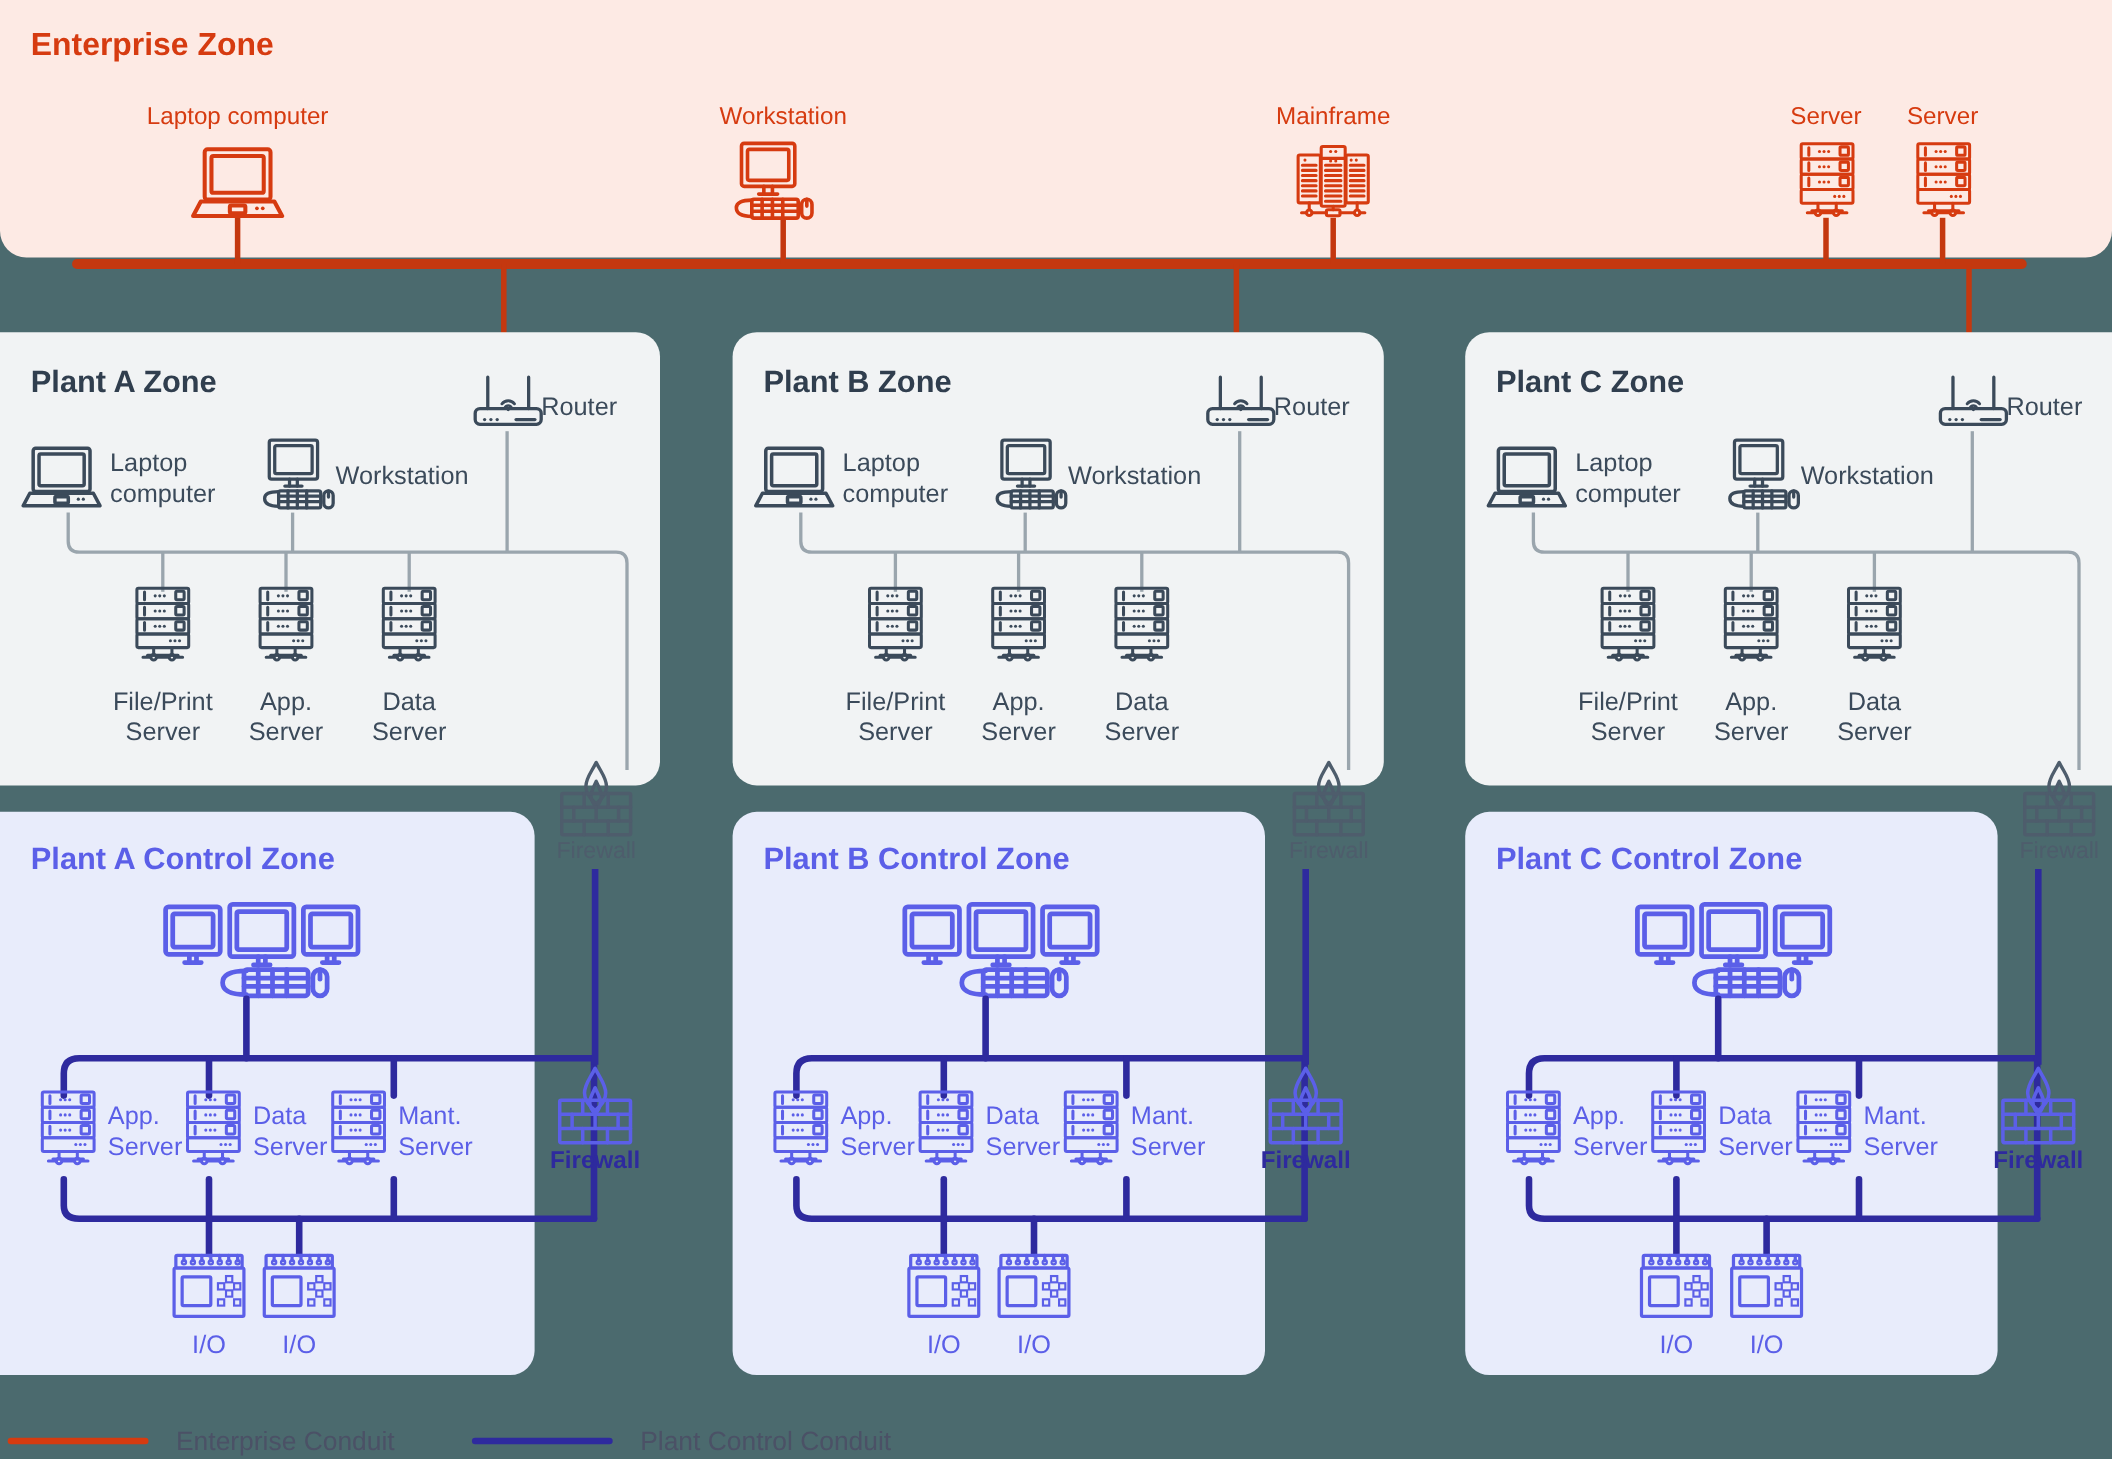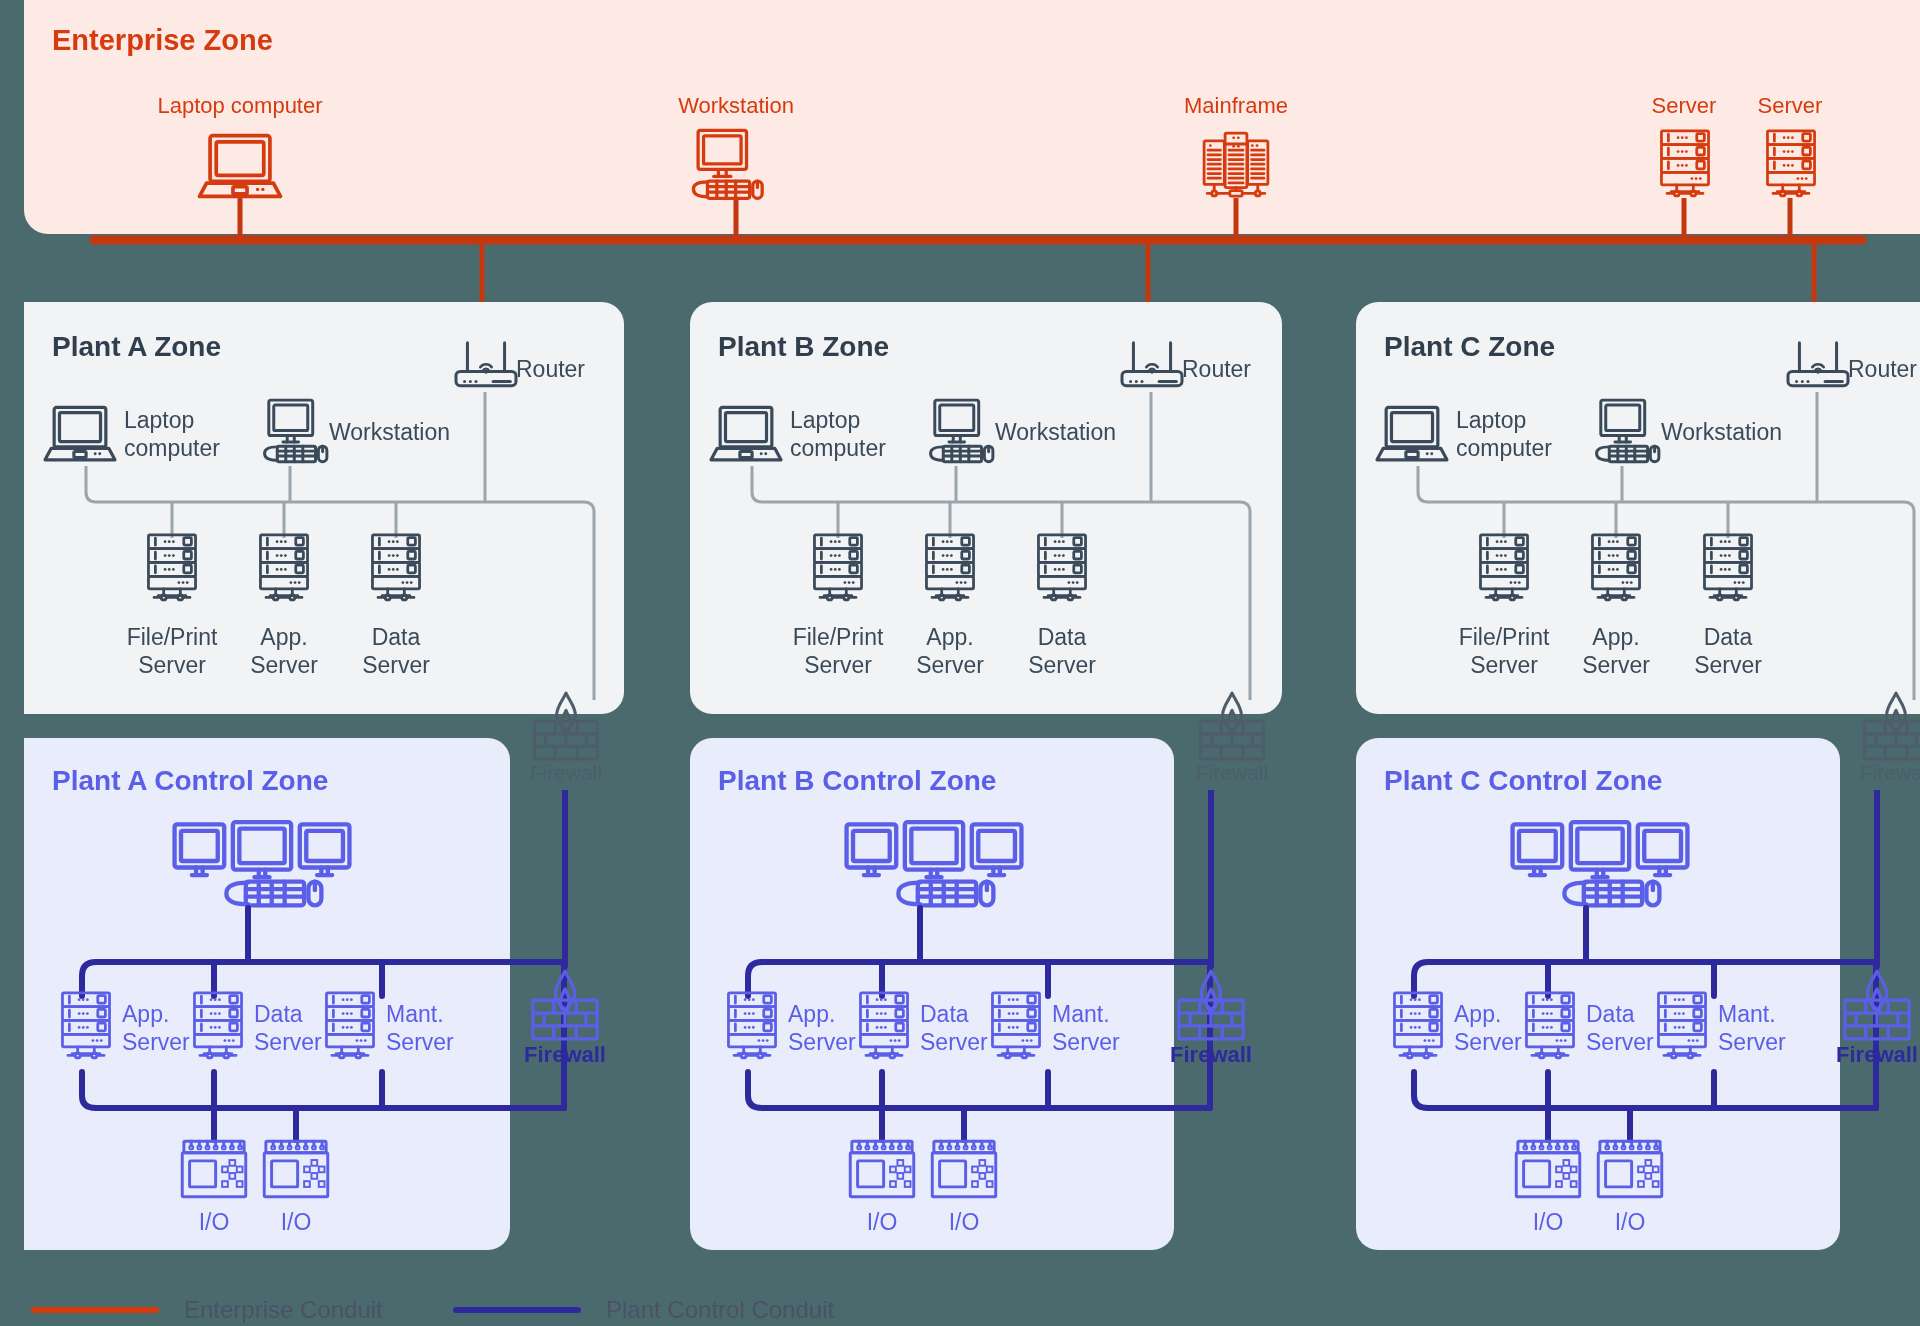--- a/index.html
+++ b/index.html
@@ -3,21 +3,21 @@
 <meta charset="utf-8">
 <style>
   html,body{margin:0;padding:0;}
   body{
     width:1920px;height:1326px;
     background:#4b6a6e;
     font-family:"Liberation Sans", sans-serif;
     overflow:hidden;
     position:relative;
   }
-  .stage{position:absolute;inset:0;margin-left:24px;}
+  .stage{position:absolute;inset:0;}
   svg.diagram{position:absolute;left:0;top:0;width:1920px;height:1326px;display:block;}
   .lbl{font-family:"Liberation Sans", sans-serif;}
 </style>
 </head>
 <body>
 
 <div class="stage">
 <svg class="diagram" viewBox="0 0 1920 1326">
 
   <defs>

